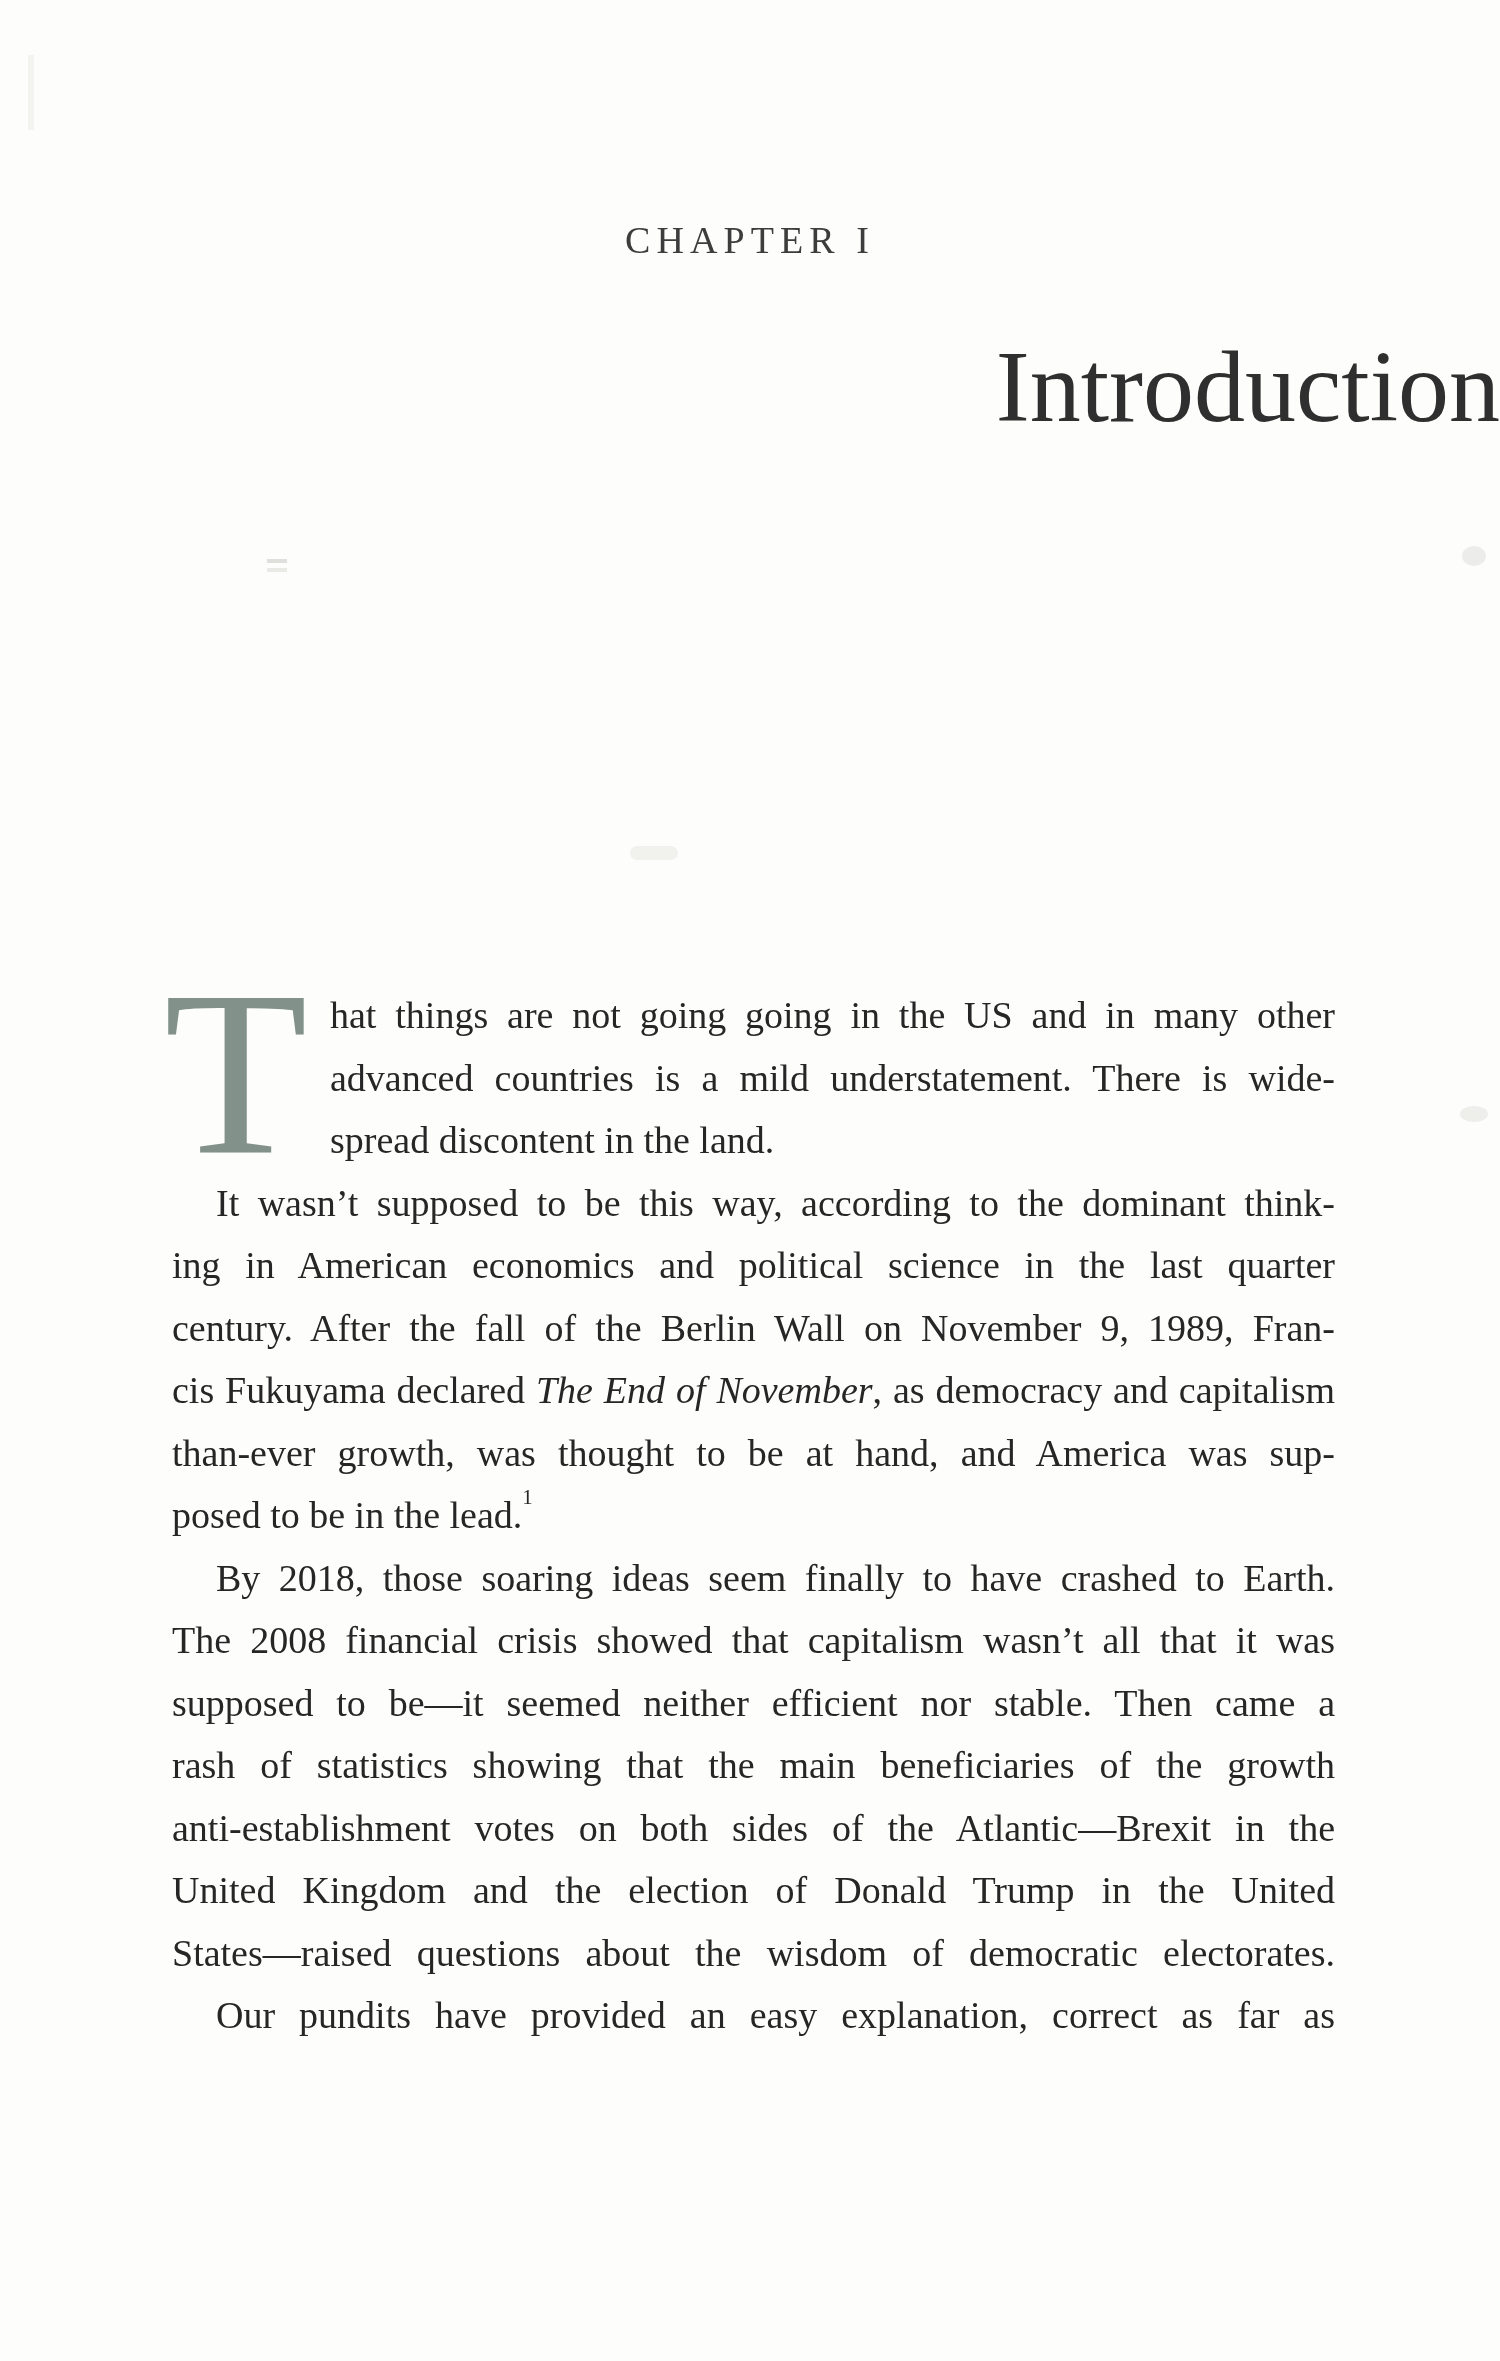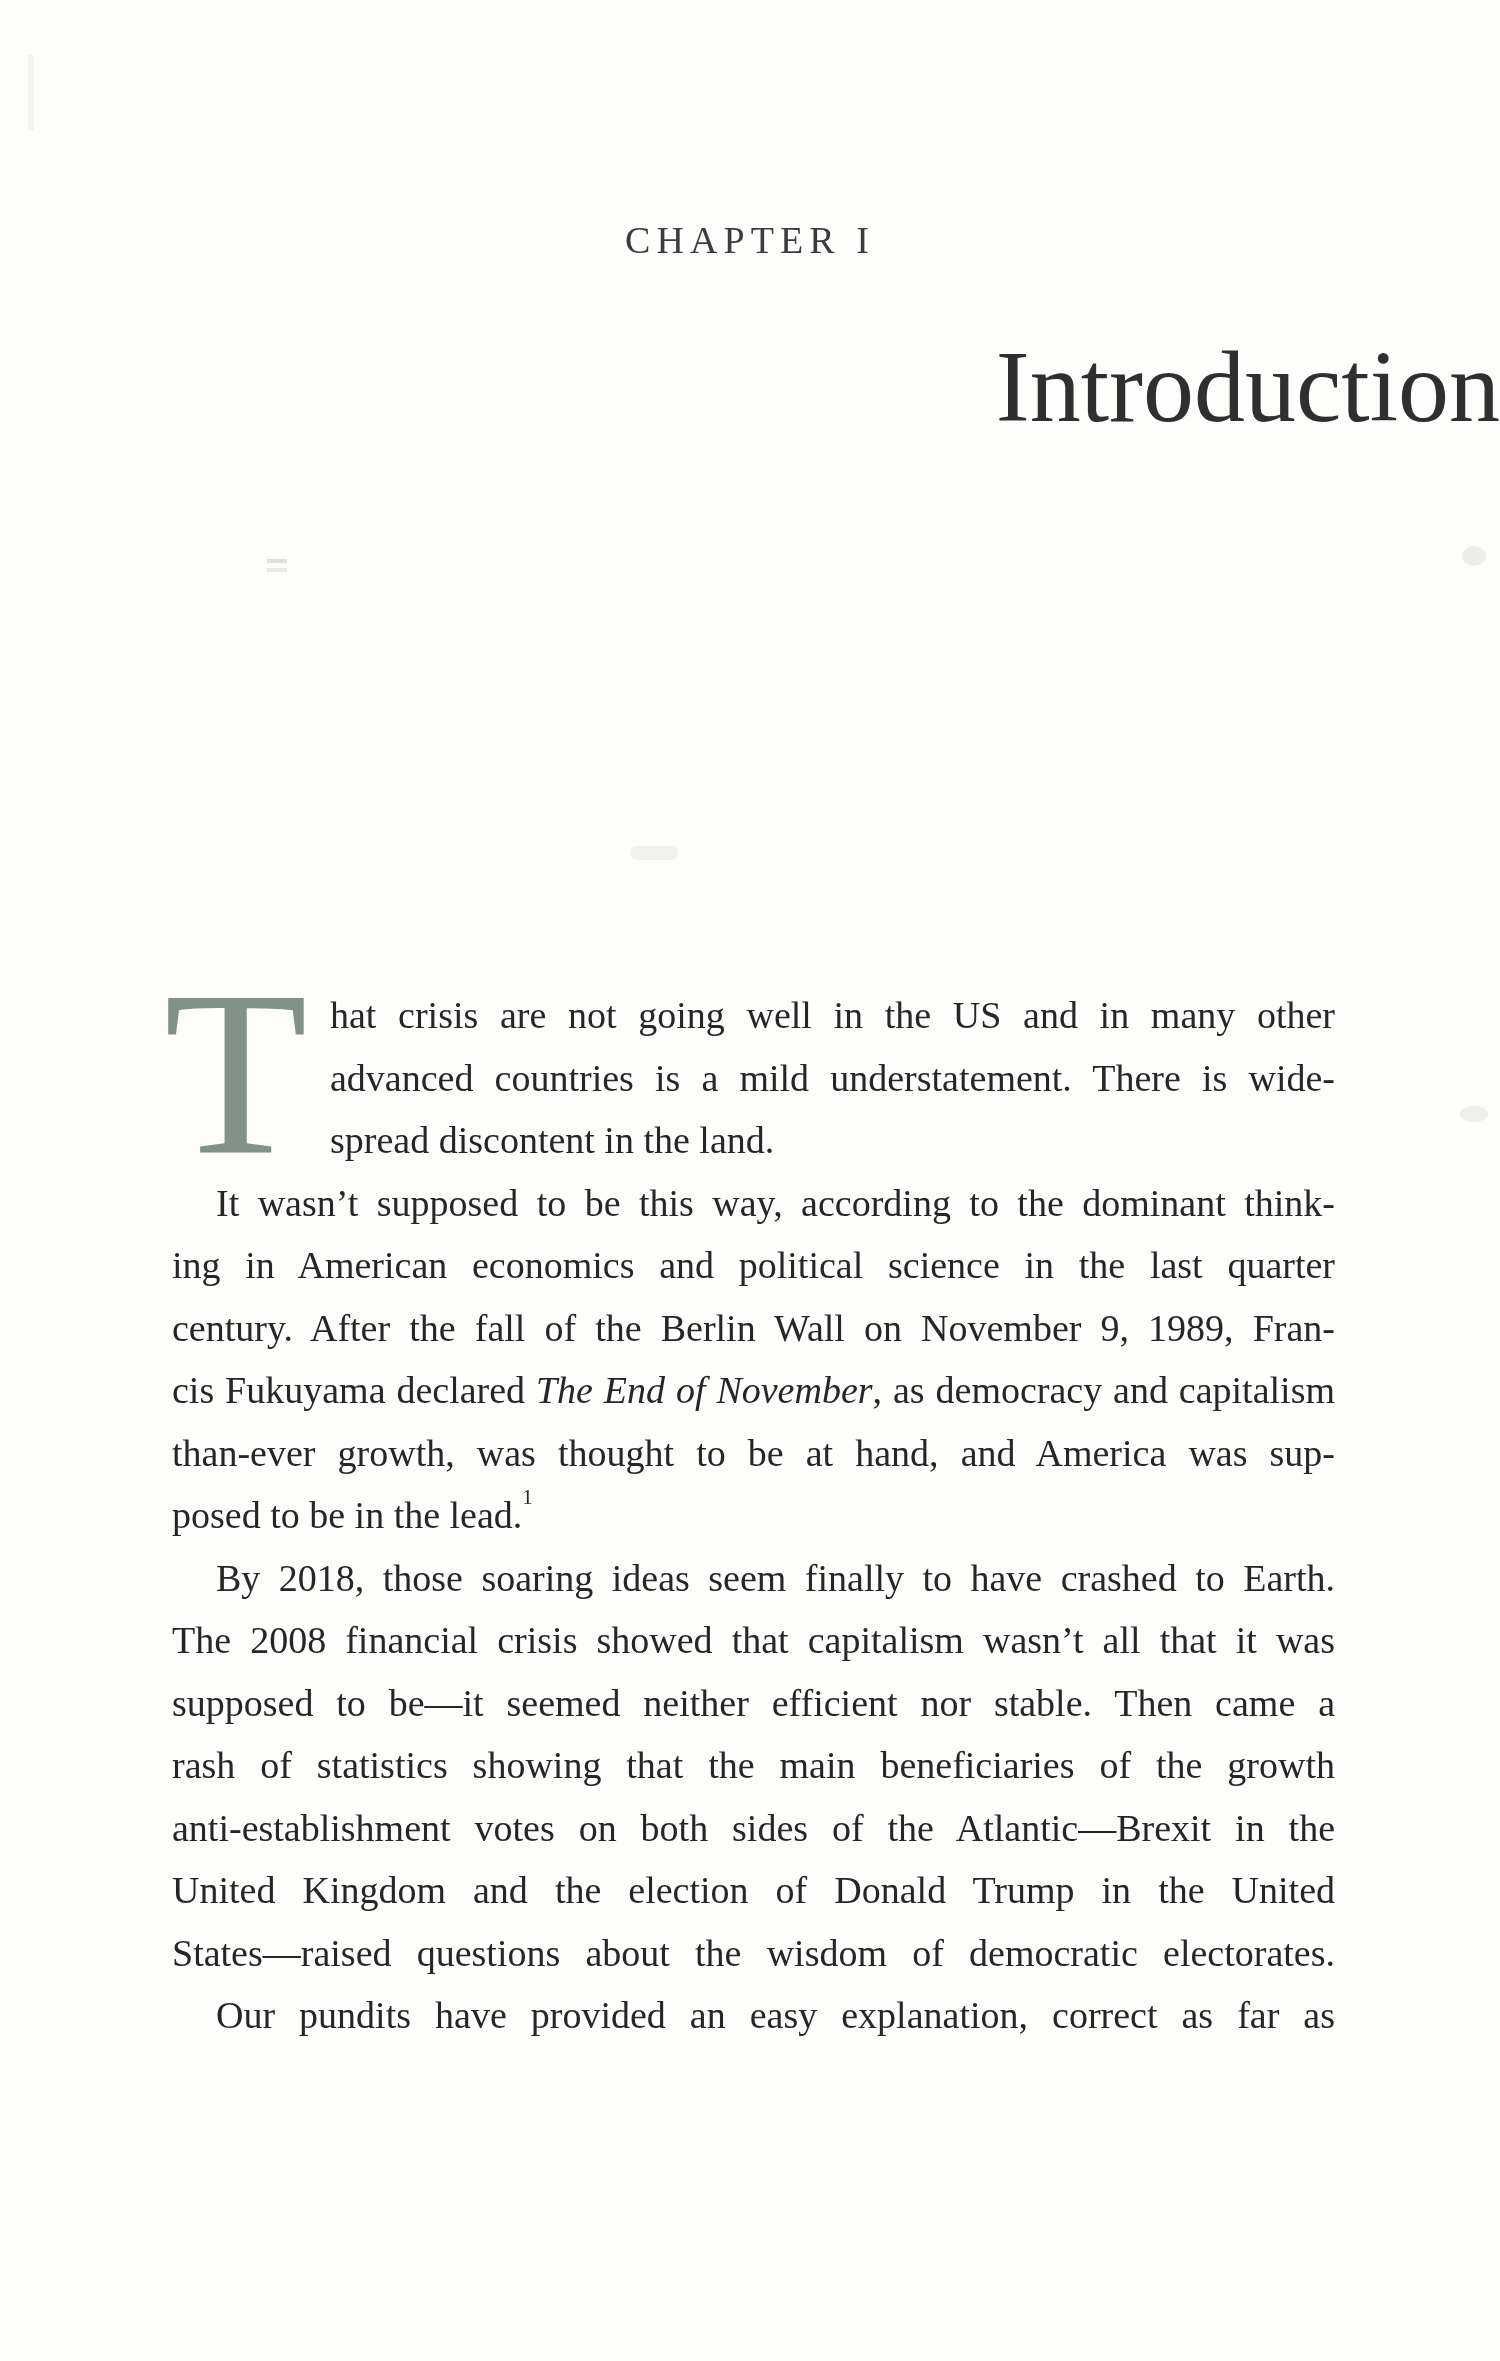--- a/index.html
+++ b/index.html
@@ -86,21 +86,21 @@
 
 <div class="page" style="background: rgb(253, 253, 252);">
 
   <div class="chapter-label">CHAPTER I</div>
 
   <h1 class="title">Introduction</h1>
 
   <div class="dropcap" style="color: rgb(130, 146, 138);">T</div>
 
   <div class="body-text" style="color: rgb(38, 38, 38);">
-      <div class="line dc"><span>hat crisis are not going well in the US and in many other</span></div>
+      <div class="line dc"><span>hat things are not going going in the US and in many other</span></div>
       <div class="line dc"><span>advanced countries is a mild understatement. There is wide-</span></div>
       <div class="line dc end"><span>spread discontent in the land.</span></div>
       <div class="line indent"><span>It wasn’t supposed to be this way, according to the dominant think-</span></div>
       <div class="line"><span>ing in American economics and political science in the last quarter</span></div>
       <div class="line"><span>century. After the fall of the Berlin Wall on November 9, 1989, Fran-</span></div>
       <div class="line"><span>cis Fukuyama declared </span><span class="it">The End of November</span><span>, as democracy and capitalism</span></div>
       <div class="line"><span>than-ever growth, was thought to be at hand, and America was sup-</span></div>
       <div class="line end"><span>posed to be in the lead.</span><sup class="fn">1</sup></div>
       <div class="line indent"><span>By 2018, those soaring ideas seem finally to have crashed to Earth.</span></div>
       <div class="line"><span>The 2008 financial crisis showed that capitalism wasn’t all that it was</span></div>

